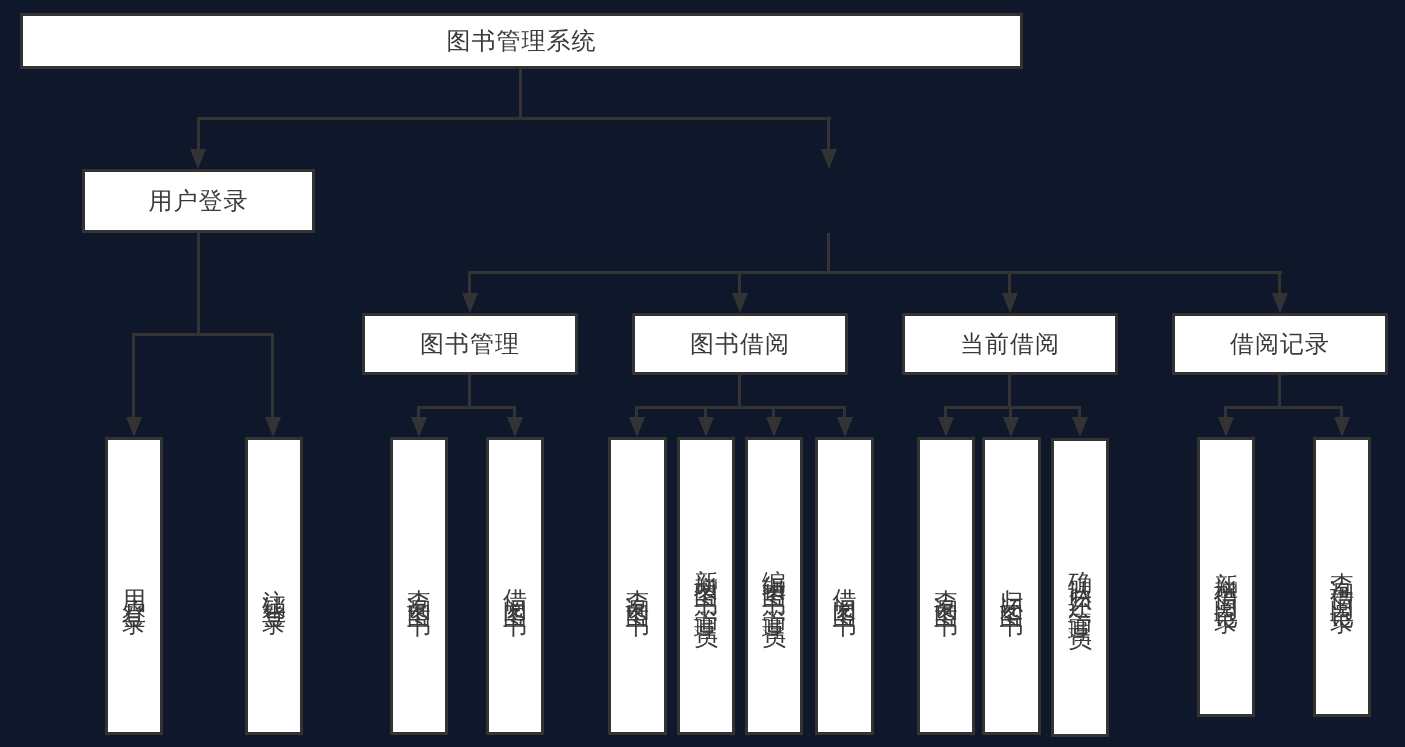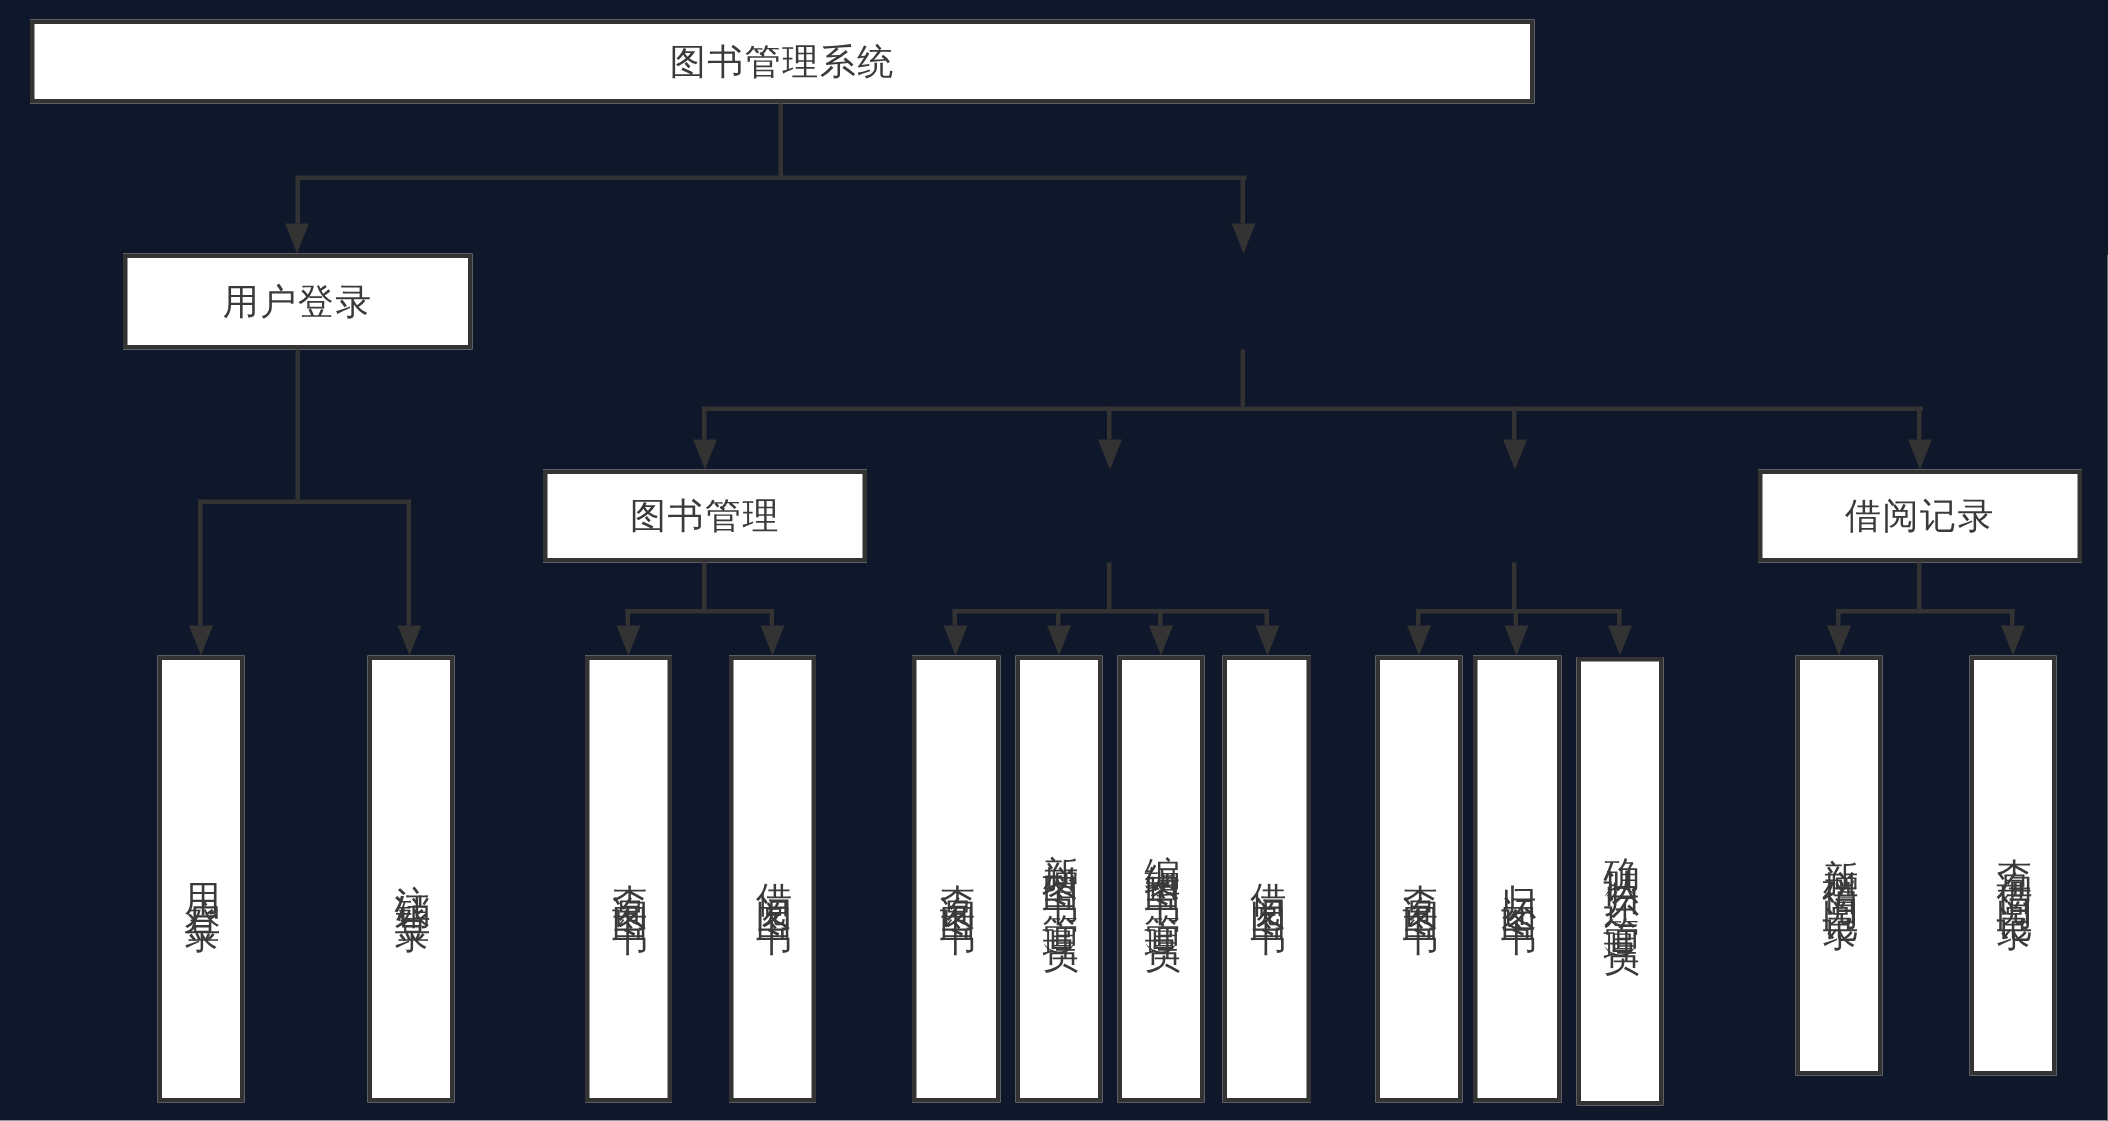--- a/index.html
+++ b/index.html
@@ -41,20 +41,26 @@
   <div class="hbox" style="left:20px;top:13px;width:1003px;height:56px;">
     <span>图书管理系统</span>
   </div>
 
   <div class="hbox" style="left:82px;top:169px;width:233px;height:64px;">
     <span>用户登录</span>
   </div>
 
   <div class="hbox" style="left:362px;top:313px;width:216px;height:62px;">
     <span>图书管理</span>
+  </div>
+  <div class="hbox" style="left:632px;top:313px;width:216px;height:62px;">
+    <span>图书借阅</span>
+  </div>
+  <div class="hbox" style="left:902px;top:313px;width:216px;height:62px;">
+    <span>当前借阅</span>
   </div>
   <div class="hbox" style="left:1172px;top:313px;width:216px;height:62px;">
     <span>借阅记录</span>
   </div>
 
   <div class="leaf" style="left:105px;top:437px;width:58px;height:298px;">
     <span>用户登录</span>
   </div>
   <div class="leaf" style="left:245px;top:437px;width:58px;height:298px;">
     <span>注销登录</span>

